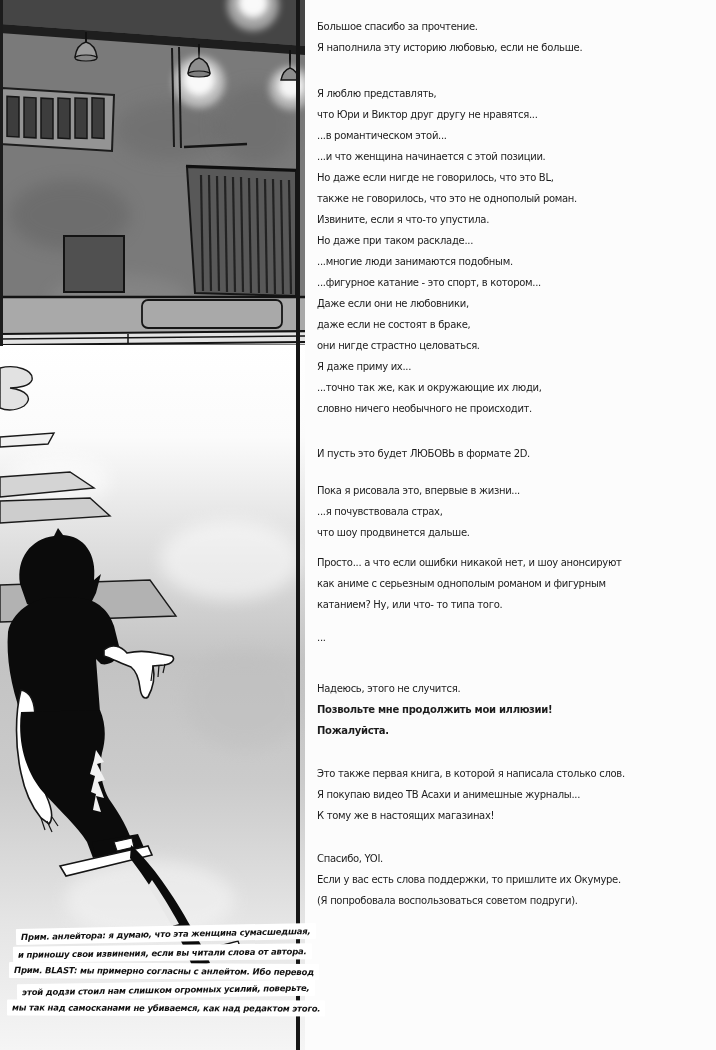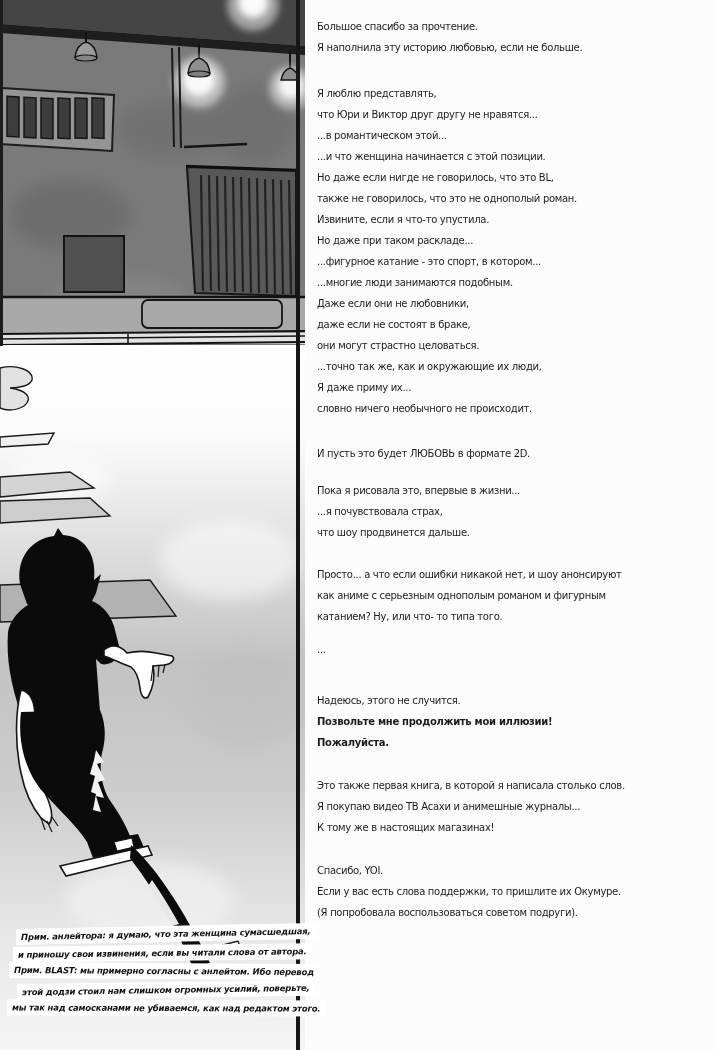--- a/index.html
+++ b/index.html
@@ -7,21 +7,21 @@
         font-family:"DejaVu Sans",sans-serif;}
   
   .art{position:absolute;left:0;top:0;z-index:1;}
   
   .note-col{position:absolute;left:317px;top:16px;width:396px;z-index:2;
             font-size:10px;line-height:21px;letter-spacing:-0.3px;
             color:#1c1c1c;}
   .note-col .line{white-space:nowrap;}
   .blk{margin:0 0 22px 0;}
   .b1{margin-bottom:25px}.b2{margin-bottom:24px}.b3{margin-bottom:16px}
-  .b4{margin-bottom:21px}.b5{margin-bottom:12px}.b6{margin-bottom:30px}
+  .b4{margin-bottom:9px}.b5{margin-bottom:12px}.b6{margin-bottom:30px}
   .b7{}.b8{margin-bottom:22px}.b9{margin-bottom:0}
   .bold{font-weight:bold;}
   
   .tnote{position:absolute;left:6px;top:926px;width:290px;z-index:3;
          font-style:italic;font-weight:bold;font-size:8.5px;line-height:1;
          letter-spacing:-0.2px;color:#111;}
   .tline{display:table;background:#ffffff;padding:4px 5px 3px 5px;margin-bottom:3px;
          white-space:nowrap;border-radius:1px;}
   .t0{transform:rotate(-1.2deg);margin-left:10px;}
   .t1{transform:rotate(-0.7deg);margin-left:7px;}
@@ -186,27 +186,27 @@
     </div>
     <div class="blk b2">
       <div class="line">Я люблю представлять,</div>
       <div class="line">что Юри и Виктор друг другу не нравятся...</div>
       <div class="line">...в романтическом этой...</div>
       <div class="line">...и что женщина начинается с этой позиции.</div>
       <div class="line">Но даже если нигде не говорилось, что это BL,</div>
       <div class="line">также не говорилось, что это не однополый роман.</div>
       <div class="line">Извините, если я что-то упустила.</div>
       <div class="line">Но даже при таком раскладе...</div>
+      <div class="line">...многие люди занимаются подобным.</div>
       <div class="line">...фигурное катание - это спорт, в котором...</div>
-      <div class="line">...многие люди занимаются подобным.</div>
       <div class="line">Даже если они не любовники,</div>
       <div class="line">даже если не состоят в браке,</div>
-      <div class="line">они могут страстно целоваться.</div>
+      <div class="line">они нигде страстно целоваться.</div>
+      <div class="line">Я даже приму их...</div>
       <div class="line">...точно так же, как и окружающие их люди,</div>
-      <div class="line">Я даже приму их...</div>
       <div class="line">словно ничего необычного не происходит.</div>
     </div>
     <div class="blk b3">
       <div class="line">И пусть это будет ЛЮБОВЬ в формате 2D.</div>
     </div>
     <div class="blk b4">
       <div class="line">Пока я рисовала это, впервые в жизни...</div>
       <div class="line">...я почувствовала страх,</div>
       <div class="line">что шоу продвинется дальше.</div>
     </div>

